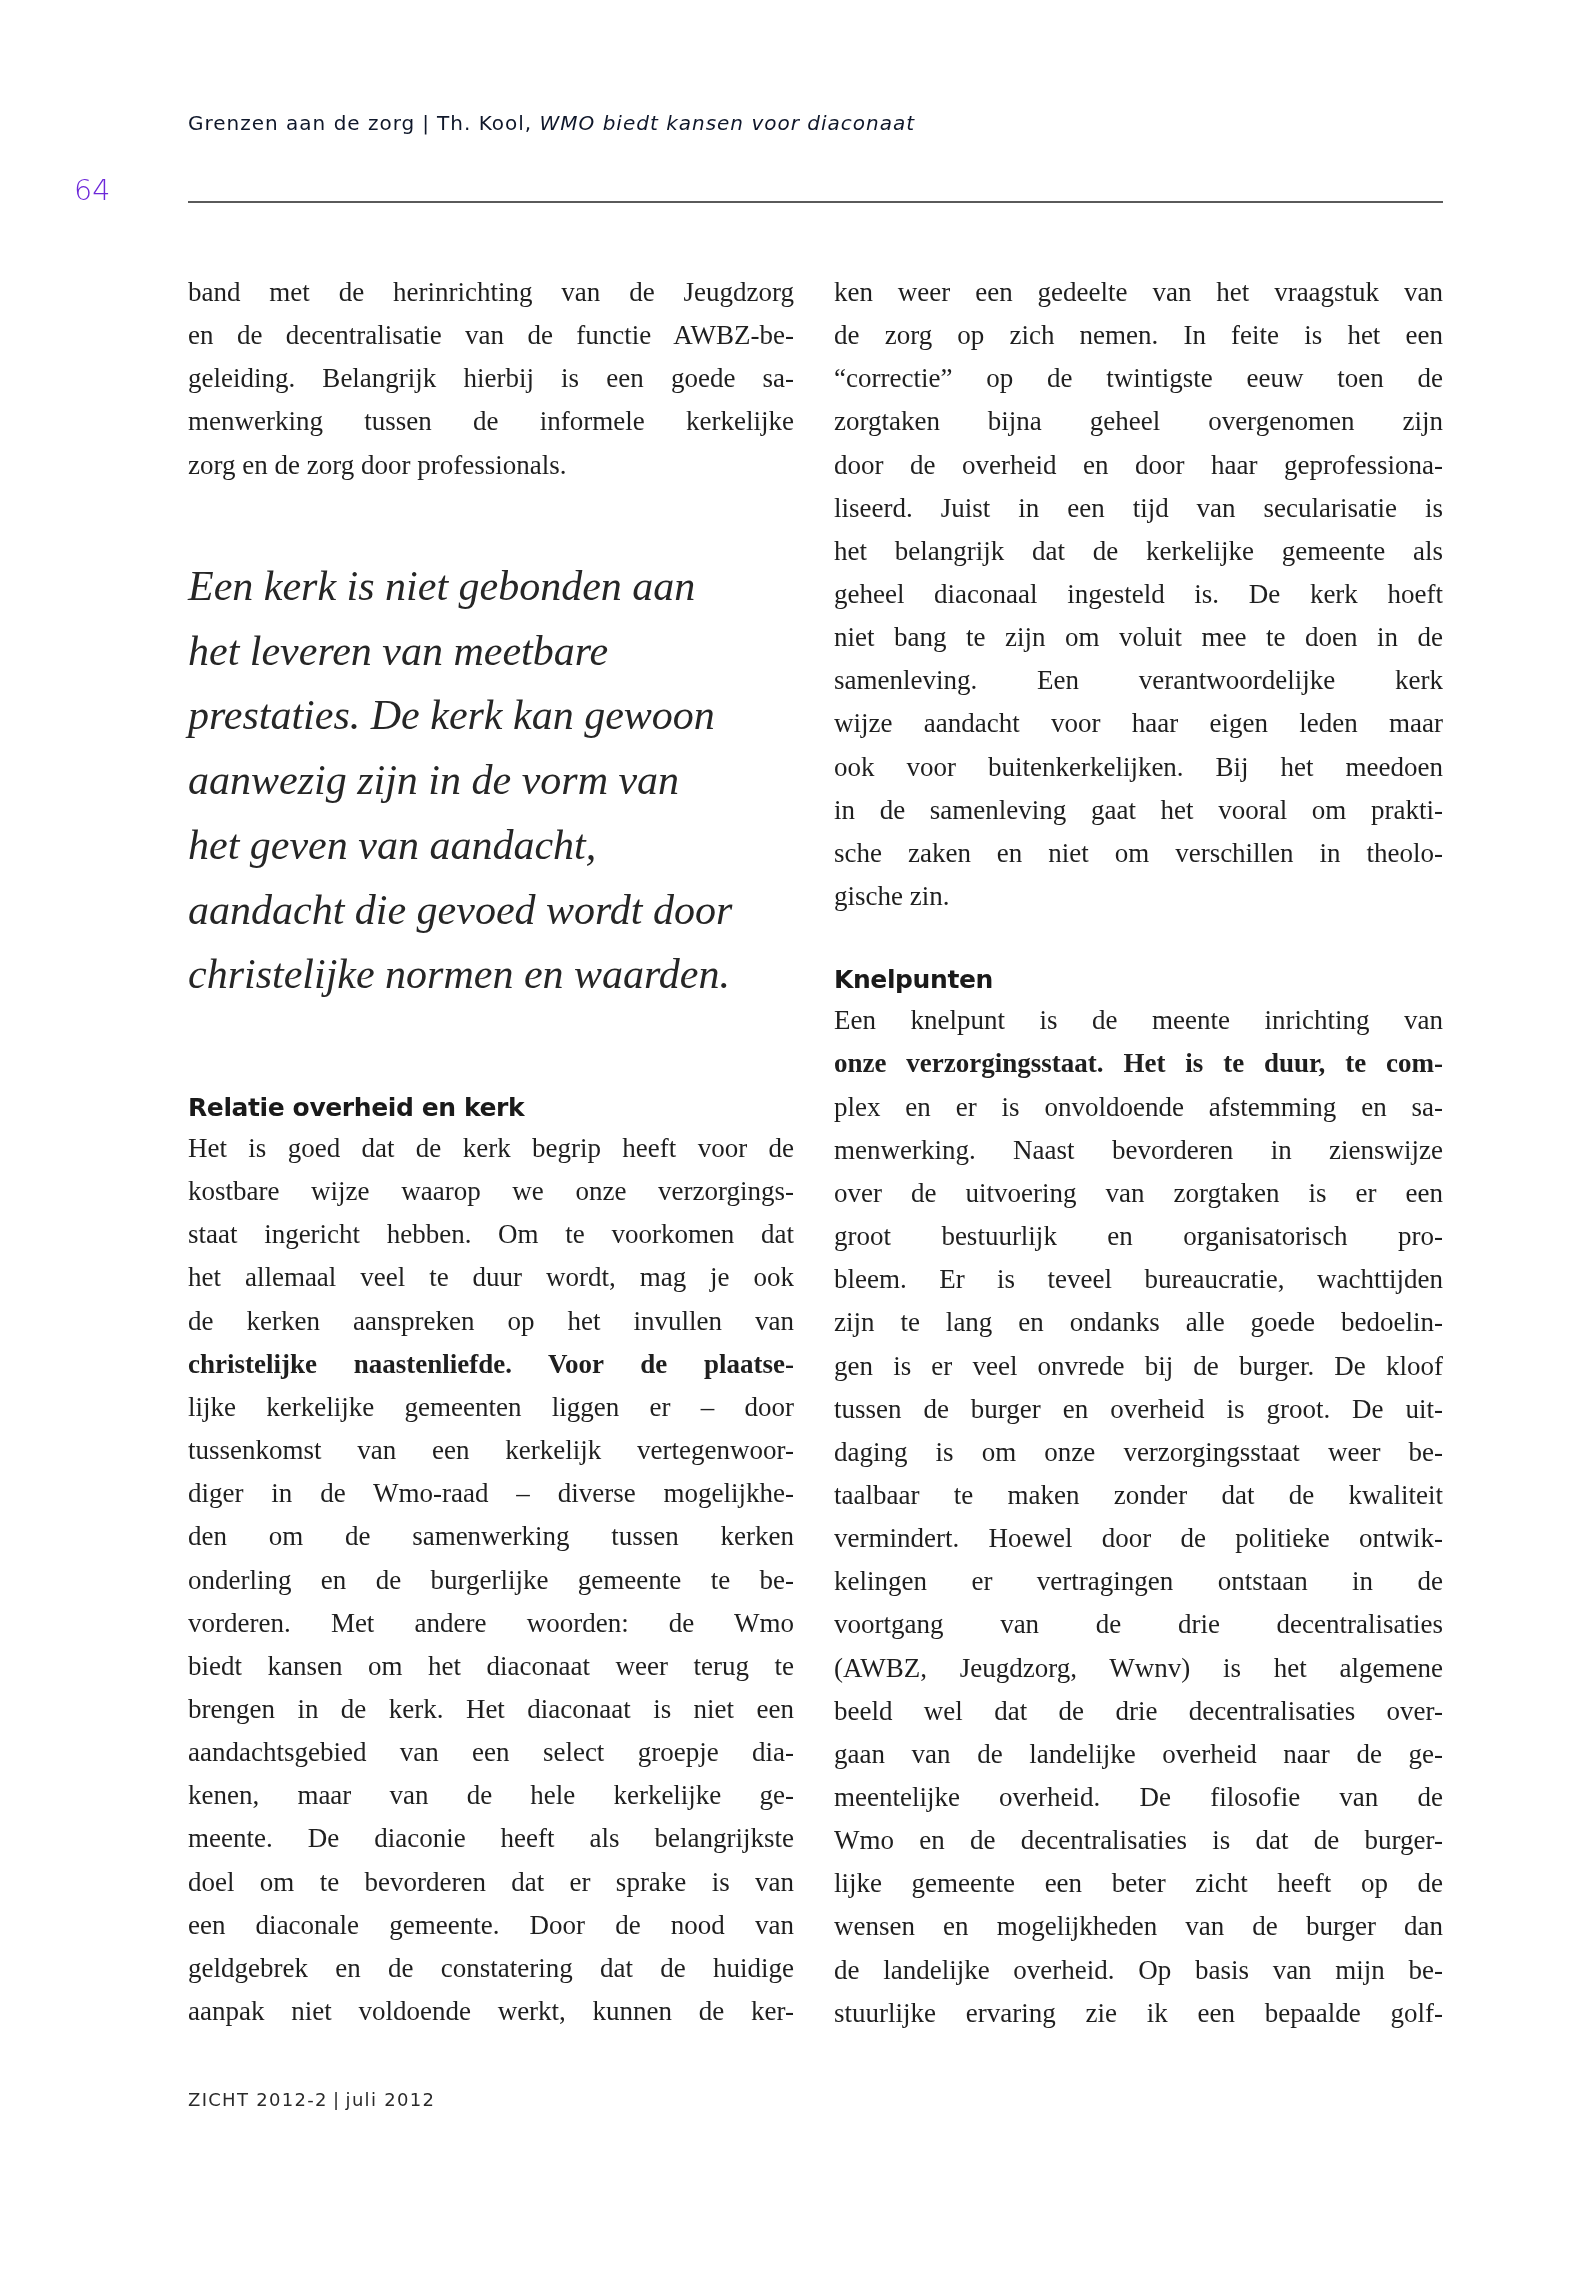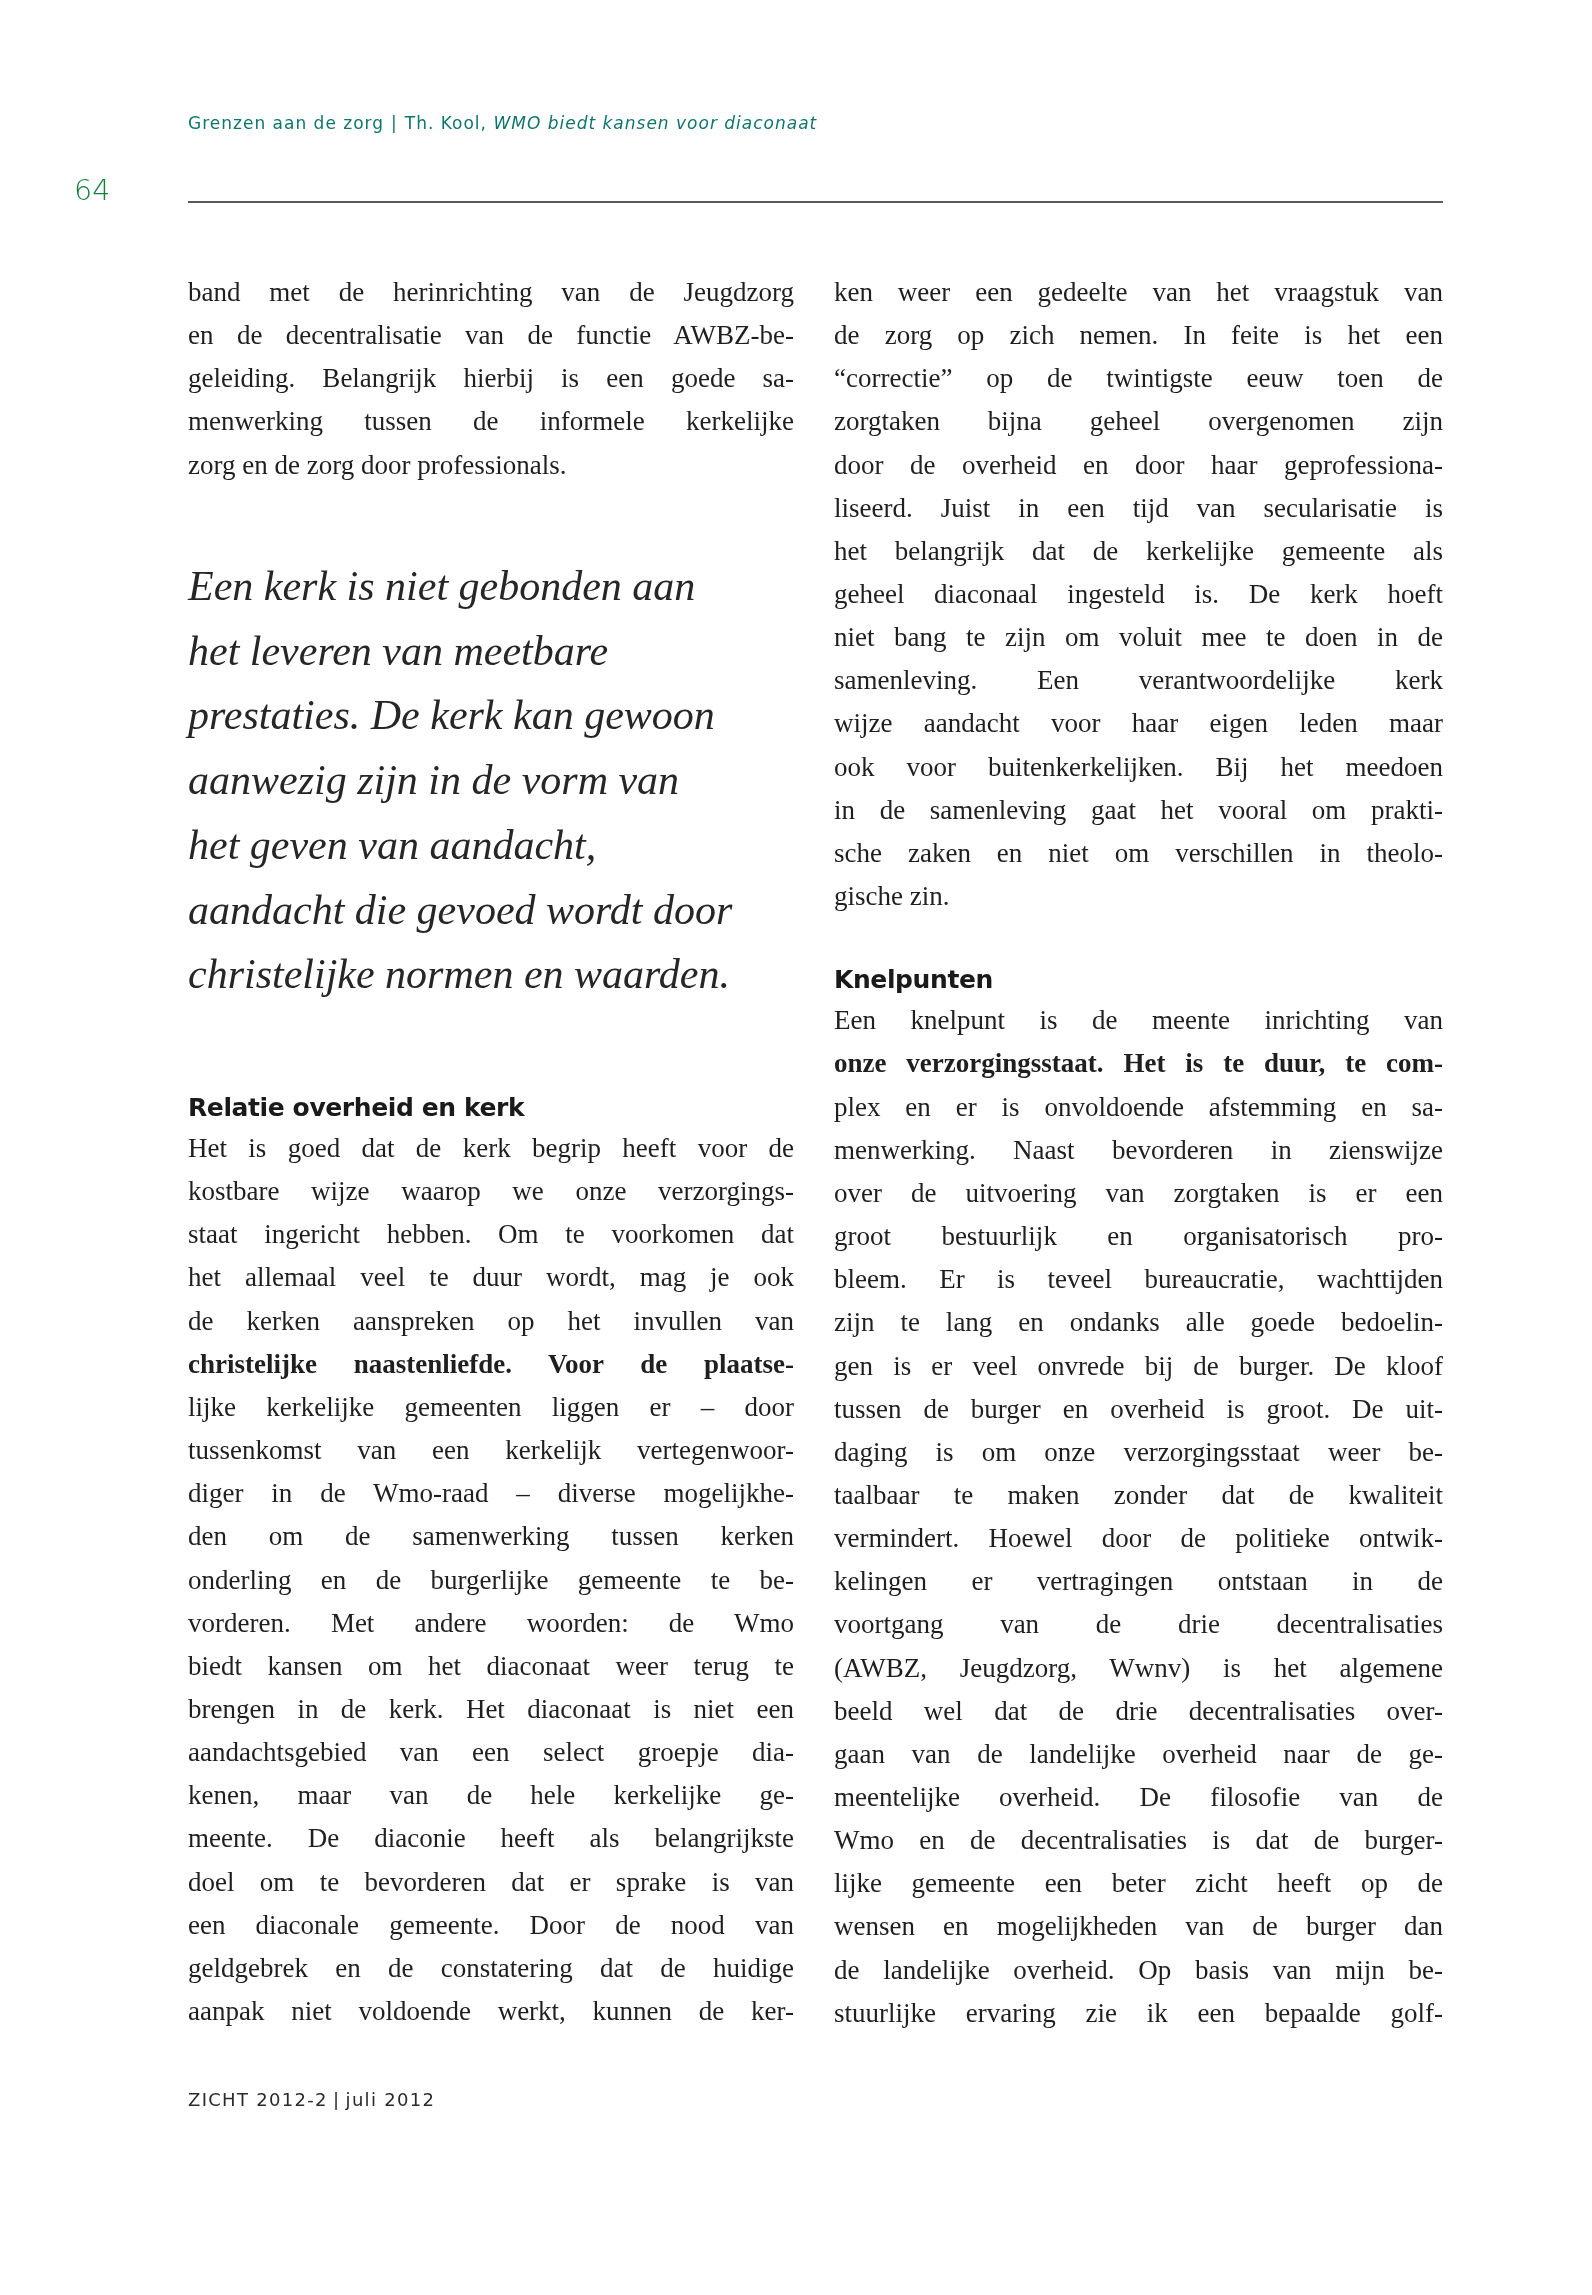--- a/index.html
+++ b/index.html
@@ -1,26 +1,26 @@
 <!DOCTYPE html>
 <html style="font-size:14px"><head>
 <meta charset="utf-8">
 <style>
   html, body { margin: 0; padding: 0; background: #ffffff; }
   body { width: 1592px; height: 2295px; position: relative; overflow: hidden; color: #222; }
   .running-head {
     position: absolute; left: 188px; top: 113px;
-    font-family: "DejaVu Sans", sans-serif; font-size: 17px; letter-spacing: 1px;
-    color: #0f766e; white-space: nowrap; line-height: 21px;
+    font-family: "DejaVu Sans", sans-serif; font-size: 20px; letter-spacing: 1px;
+    color: #0f172a; white-space: nowrap; line-height: 21px;
   }
   .running-head .sep { margin: 0 7px; }
   .running-head em { font-style: italic; }
   .page-number {
     position: absolute; left: 74px; top: 173px;
-    font-family: "DejaVu Sans", sans-serif; font-size: 28.5px; color: #15803d; line-height: 35px;
+    font-family: "DejaVu Sans", sans-serif; font-size: 28.5px; color: #6d28d9; line-height: 35px;
     font-weight: 300;
   }
   .head-rule {
     position: absolute; left: 188px; top: 201px; width: 1255px; height: 1.7px; background: #5a5a5a;
   }
   .column { position: absolute; }
   .col-left { left: 188px; width: 606px; }
   .col-right { left: 834px; width: 609px; }
   .line {
     position: absolute; left: 0; width: 100%;

